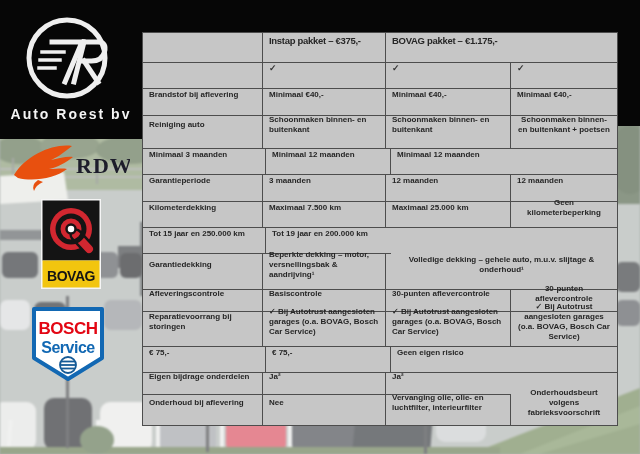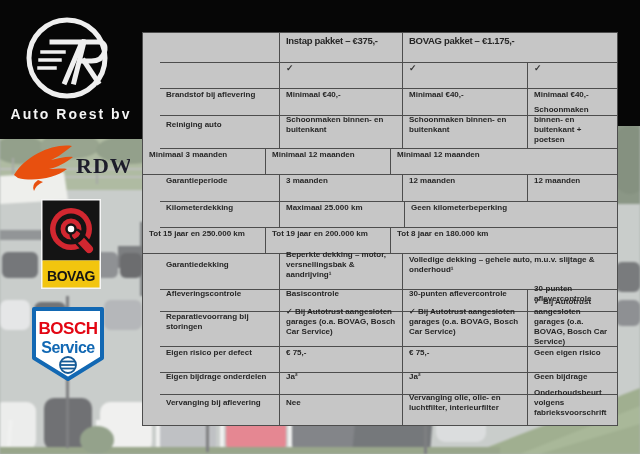--- a/index.html
+++ b/index.html
@@ -21,23 +21,23 @@
   .bovag{position:absolute;left:41px;top:199px;}
   .bosch{position:absolute;left:31px;top:306px;}
 
   
   .pkg-table{position:absolute;left:142px;top:32px;width:476px;
              border:1px solid #4d4d4d;background:#c6c6c6;box-sizing:border-box;}
   .trow{display:flex;box-sizing:border-box;}
   .tcell{box-sizing:border-box;display:flex;align-items:center;
          padding:2px 6px 16px 6px;border-right:1px solid #4d4d4d;border-bottom:1px solid #4d4d4d;
          color:#262626;font-size:8px;font-weight:bold;line-height:1.25;background:#c6c6c6;}
-  .tcell:last-child{border-right:none;}
+  .tcell:last-child{border-right:none;text-align:center;}
   .trow:last-child .tcell{border-bottom:none;}
-  .c-label{width:120px;margin-left:17px;}
+  .c-label{width:120px;}
   .c-a{width:123px;}
   .c-b{width:125px;}
   .c-c{width:116px;flex:1;}
   .hdr .tcell{font-size:9.5px;letter-spacing:-0.3px;white-space:nowrap;overflow:hidden;}
   .chk{font-size:9px;color:#333;}
 </style>
 </head>
 <body>
 
 <div class="stage">
@@ -188,58 +188,56 @@
       <div class="tcell c-c">Minimaal 12 maanden</div>
     </div>
     <div class="trow" style="height:27px">
       <div class="tcell c-label">Garantieperiode</div>
       <div class="tcell c-a">3 maanden</div>
       <div class="tcell c-b">12 maanden</div>
       <div class="tcell c-c">12 maanden</div>
     </div>
     <div class="trow" style="height:26px">
       <div class="tcell c-label">Kilometerdekking</div>
+      <div class="tcell c-a">Maximaal 7.500 km</div>
       <div class="tcell c-b">Maximaal 25.000 km</div>
       <div class="tcell c-c">Geen kilometerbeperking</div>
     </div>
     <div class="trow" style="height:26px">
       <div class="tcell c-a">Tot 15 jaar en 250.000 km</div>
       <div class="tcell c-b">Tot 19 jaar en 200.000 km</div>
-      <div class="tcell c-c">Tot 8 jaar en 180.000 km</div>
     </div>
     <div class="trow" style="height:36px">
       <div class="tcell c-label">Garantiedekking</div>
       <div class="tcell c-a">Beperkte dekking – motor, versnellingsbak &amp; aandrijving¹</div>
       <div class="tcell c-c">Volledige dekking – gehele auto, m.u.v. slijtage &amp; onderhoud¹</div>
     </div>
     <div class="trow" style="height:22px">
       <div class="tcell c-label">Afleveringscontrole</div>
       <div class="tcell c-a">Basiscontrole</div>
       <div class="tcell c-b">30-punten aflevercontrole</div>
       <div class="tcell c-c">30-punten aflevercontrole</div>
     </div>
     <div class="trow" style="height:35px">
       <div class="tcell c-label">Reparatievoorrang bij storingen</div>
       <div class="tcell c-a">✓ Bij Autotrust aangesloten garages (o.a. BOVAG, Bosch Car Service)</div>
       <div class="tcell c-b">✓ Bij Autotrust aangesloten garages (o.a. BOVAG, Bosch Car Service)</div>
       <div class="tcell c-c">✓ Bij Autotrust aangesloten garages (o.a. BOVAG, Bosch Car Service)</div>
     </div>
     <div class="trow" style="height:26px">
-      <div class="tcell c-label">Eigen risico per defect</div>
       <div class="tcell c-a">€ 75,-</div>
       <div class="tcell c-b">€ 75,-</div>
       <div class="tcell c-c">Geen eigen risico</div>
     </div>
     <div class="trow" style="height:22px">
       <div class="tcell c-label">Eigen bijdrage onderdelen</div>
       <div class="tcell c-a">Ja²</div>
       <div class="tcell c-b">Ja²</div>
-      <div class="tcell c-c">Geen bijdrage</div>
     </div>
     <div class="trow" style="height:30px">
-      <div class="tcell c-label">Vervanging bij aflevering</div>
+      <div class="tcell c-label">Onderhoud bij aflevering</div>
       <div class="tcell c-a">Nee</div>
       <div class="tcell c-b">Vervanging olie, olie- en luchtfilter, interieurfilter</div>
       <div class="tcell c-c">Onderhoudsbeurt volgens fabrieksvoorschrift</div>
     </div>
   </div>
 
 </div>
 
 </body></html>

